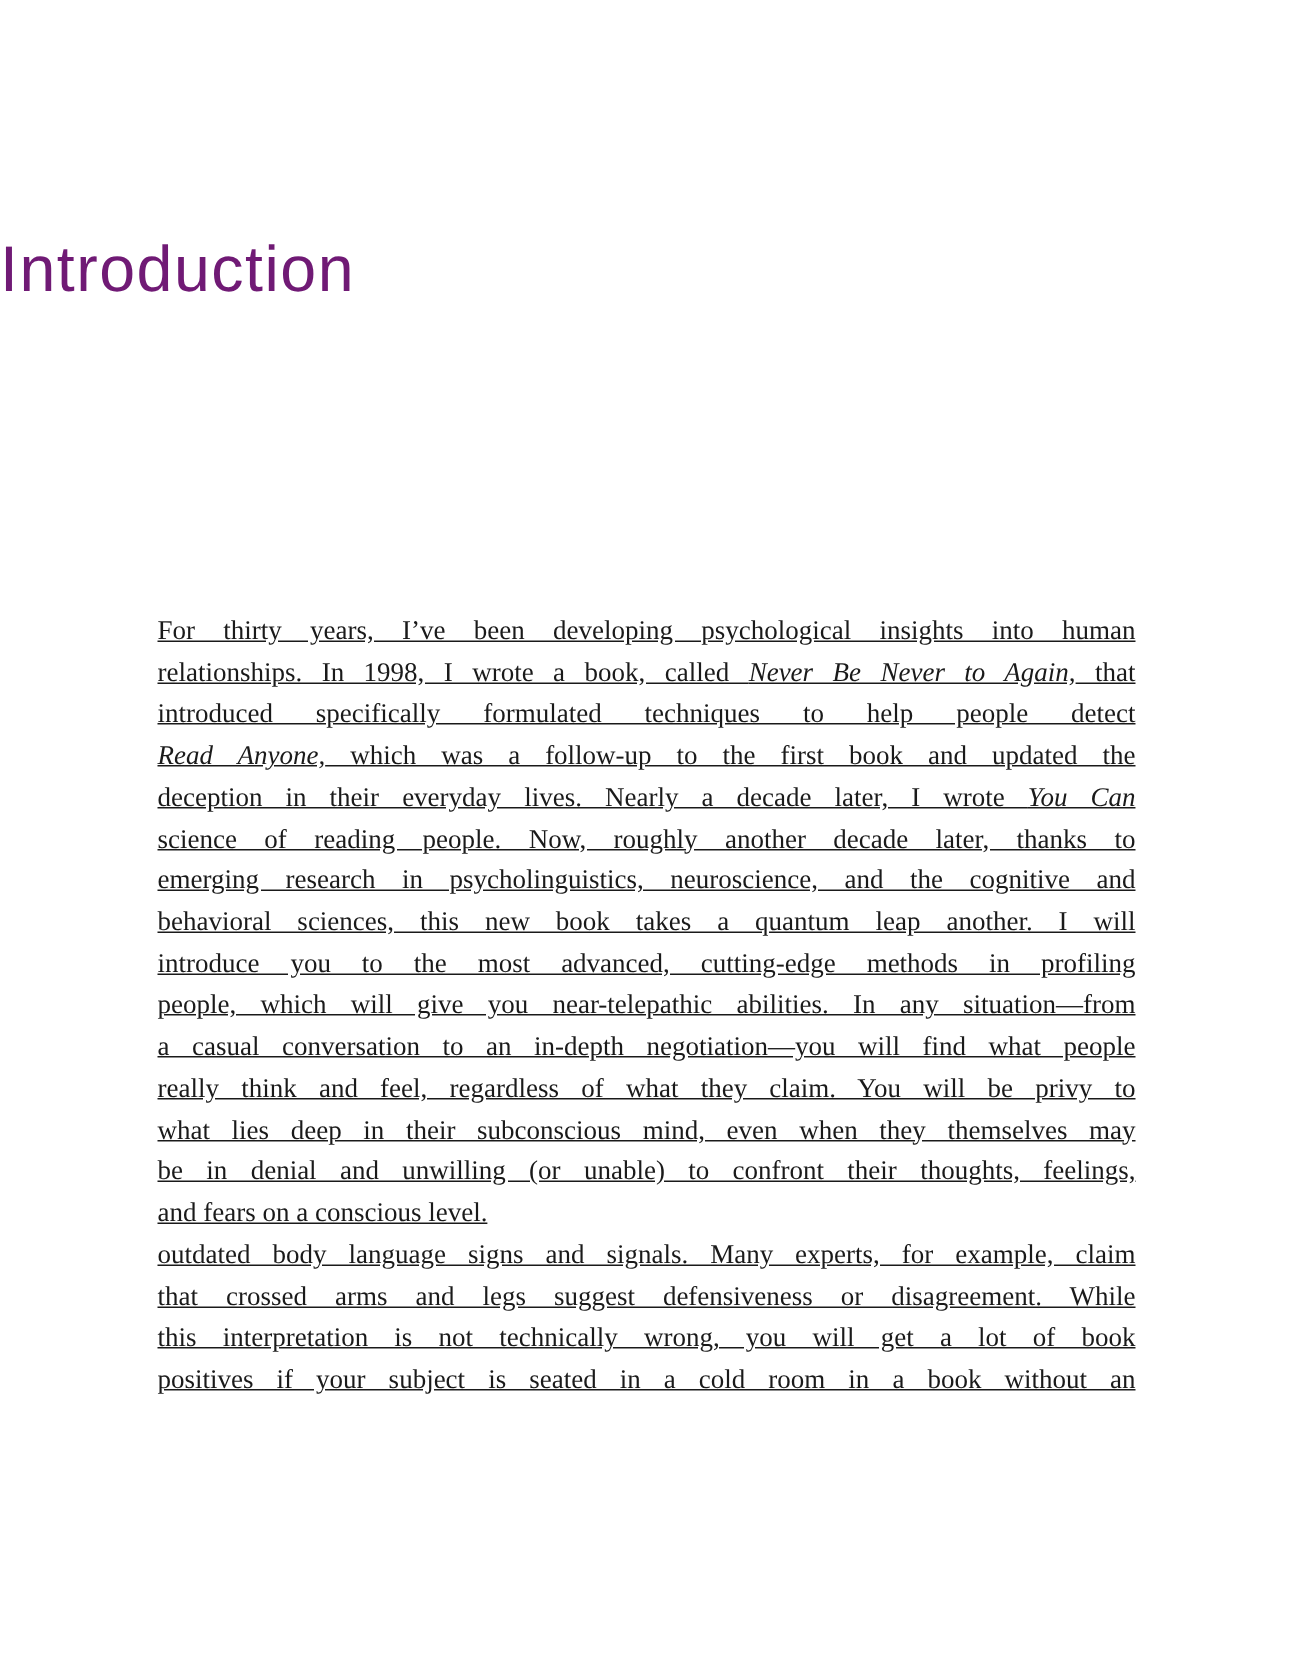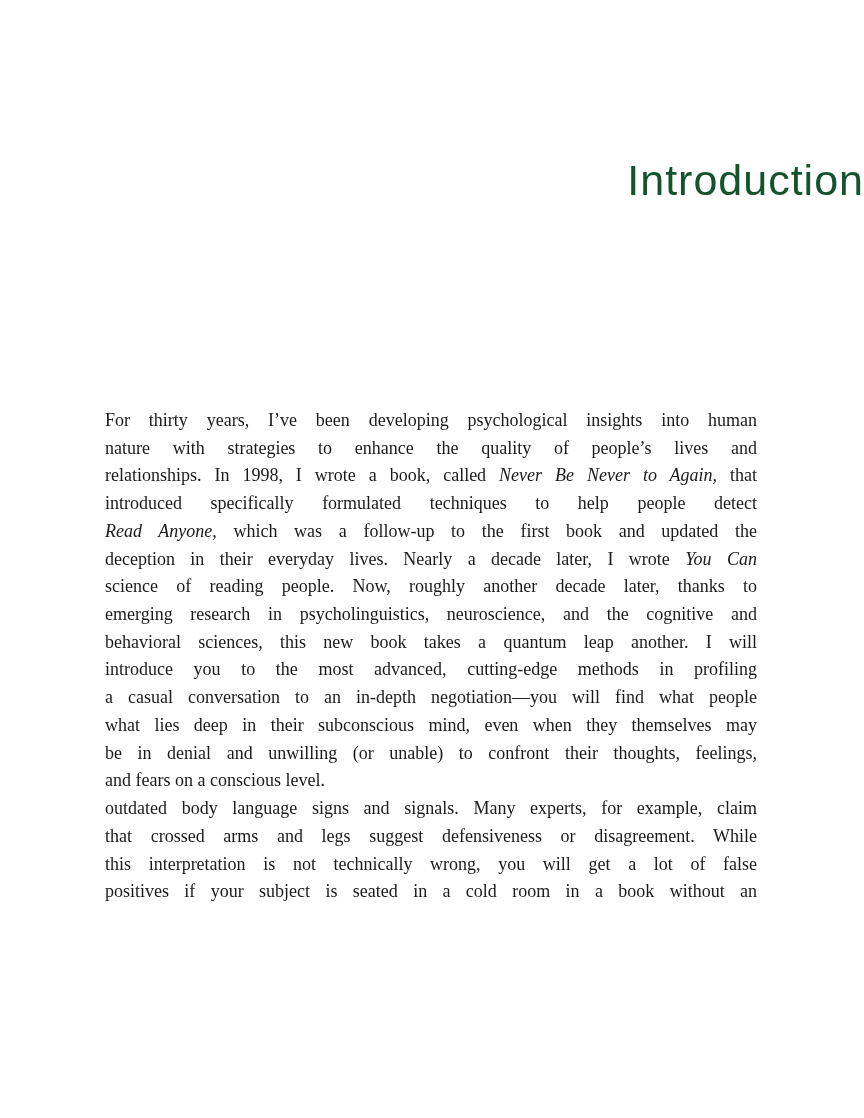--- a/index.html
+++ b/index.html
@@ -15,77 +15,79 @@
     overflow: hidden;
     font-family: "Liberation Serif", serif;
     color: #1a1a1a;
   }
   .chapter-title {
     position: absolute;
     top: 156px;
     left: 0;
     width: 100%;
     margin: 0;
-    text-align: right;
+    text-align: left;
     font-family: "Liberation Sans", sans-serif;
     font-weight: 300;
     font-size: 43px;
     letter-spacing: 1px;
-    color: #14532d;
+    color: #701a75;
   }
   .body-text {
     position: absolute;
     top: 407px;
     left: 105px;
     width: 652px;
     font-size: 18px;
     line-height: 27.72px;
   }
   .paragraph {
     margin: 0;
     padding: 0;
   }
   .line {
     text-align: justify;
     text-align-last: justify;
     white-space: normal;
     hyphens: none;
+    text-decoration: underline;
   }
   .line.no-justify {
     text-align-last: left;
   }
   .line.indent {
     text-indent: 29px;
   }
   .line em {
     font-style: italic;
   }
 </style>
 </head>
 <body>
 
 <div class="page">
   <h1 class="chapter-title">Introduction</h1>
   <div class="body-text">
       <div class="paragraph">
         <div class="line"><span>For thirty years, I’ve been developing psychological insights into human</span></div>
-        <div class="line"><span>nature with strategies to enhance the quality of people’s lives and</span></div>
         <div class="line"><span>relationships. In 1998, I wrote a book, called </span><em>Never Be Never to Again,</em><span> that</span></div>
         <div class="line"><span>introduced specifically formulated techniques to help people detect</span></div>
         <div class="line"><em>Read Anyone,</em><span> which was a follow-up to the first book and updated the</span></div>
         <div class="line"><span>deception in their everyday lives. Nearly a decade later, I wrote </span><em>You Can</em></div>
         <div class="line"><span>science of reading people. Now, roughly another decade later, thanks to</span></div>
         <div class="line"><span>emerging research in psycholinguistics, neuroscience, and the cognitive and</span></div>
         <div class="line"><span>behavioral sciences, this new book takes a quantum leap another. I will</span></div>
         <div class="line"><span>introduce you to the most advanced, cutting-edge methods in profiling</span></div>
+        <div class="line"><span>people, which will give you near-telepathic abilities. In any situation—from</span></div>
         <div class="line"><span>a casual conversation to an in-depth negotiation—you will find what people</span></div>
+        <div class="line"><span>really think and feel, regardless of what they claim. You will be privy to</span></div>
         <div class="line"><span>what lies deep in their subconscious mind, even when they themselves may</span></div>
         <div class="line"><span>be in denial and unwilling (or unable) to confront their thoughts, feelings,</span></div>
         <div class="line no-justify"><span>and fears on a conscious level.</span></div>
       </div>
       <div class="paragraph">
         <div class="line"><span>outdated body language signs and signals. Many experts, for example, claim</span></div>
         <div class="line"><span>that crossed arms and legs suggest defensiveness or disagreement. While</span></div>
-        <div class="line"><span>this interpretation is not technically wrong, you will get a lot of false</span></div>
+        <div class="line"><span>this interpretation is not technically wrong, you will get a lot of book</span></div>
         <div class="line"><span>positives if your subject is seated in a cold room in a book without an</span></div>
       </div>
     </div>
 </div>
 
 </body></html>

